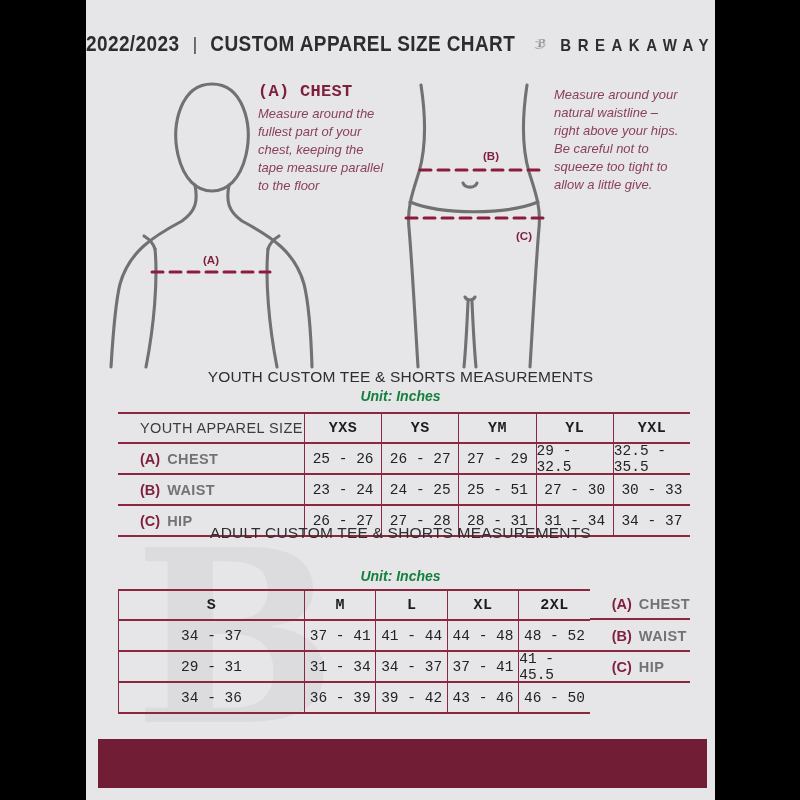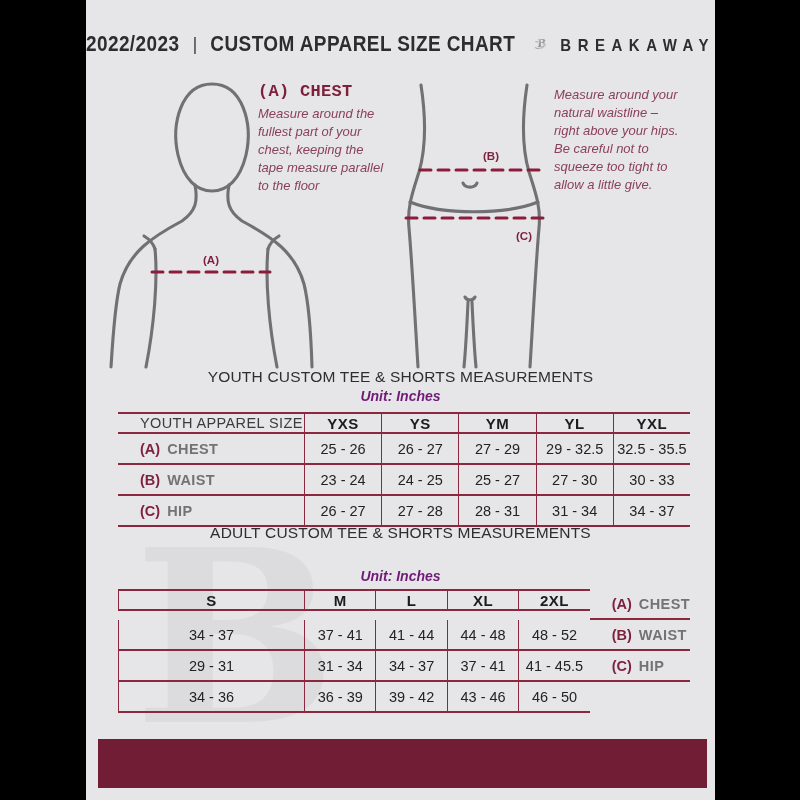--- a/index.html
+++ b/index.html
@@ -31,29 +31,29 @@
   .fig-left{left:16px;top:78px;}
   .fig-center{left:300px;top:78px;}
   .fig path, .fig ellipse{fill:none;stroke:#717174;stroke-width:3.1;stroke-linecap:round;}
   .fig .dash{stroke:#8b1d3b;stroke-width:3;stroke-dasharray:11 7;}
   .fig text{font-family:"Liberation Sans",sans-serif;font-weight:bold;font-size:11.5px;fill:#7e1f3c;}
 
   
   .sec-title{position:absolute;left:0;width:100%;text-align:center;font-weight:normal;font-size:15.5px;
         color:#2e2e30;letter-spacing:.2px;}
   .sec-unit{position:absolute;left:0;width:100%;text-align:center;font-style:italic;font-weight:bold;
-        font-size:14px;color:#701a75;}
+        font-size:14px;color:#15803d;}
 
   
   .table{position:absolute;left:32px;width:572px;display:grid;grid-template-columns:186px repeat(5,1fr);}
   .tc{box-sizing:border-box;display:flex;align-items:center;justify-content:center;height:31px;
       border-bottom:2px solid #8b2840;font-size:14.5px;color:#232325;}
-  .tc.hdr-row{height:22px;border-top:2px solid #8b2840;font-weight:bold;font-size:15px;color:#1c1c1e;letter-spacing:.5px;}
+  .tc.hdr-row{height:32px;border-top:2px solid #8b2840;font-weight:bold;font-size:15px;color:#1c1c1e;letter-spacing:.5px;}
   .tc.first{justify-content:flex-start;padding-left:22px;}
-  .tc.vline{border-left:1.5px solid #8b2840;}
+  .tc.vline{border-left:1.5px solid #8b2840;font-family:Liberation Mono, monospace;}
   .tc.colhead{font-weight:normal;font-size:14.5px;color:#3c3c3e;letter-spacing:.4px;}
   .marker{color:#7e1f3c;font-weight:bold;margin-right:7px;}
   .rowlabel{color:#737373;letter-spacing:.4px;font-weight:bold;}
 
   .footer{position:absolute;left:12px;top:739px;width:609px;height:49px;background:#701d35;z-index:2;}
 </style>
 </head>
 <body>
 
 <div class="canvas">
@@ -148,21 +148,21 @@
         <div class="tc vline">27 - 29</div>
         <div class="tc vline">29 - 32.5</div>
         <div class="tc vline">32.5 - 35.5</div>
 
         <div class="tc first">
           <span class="marker">(B)</span>
           <span class="rowlabel">WAIST</span>
         </div>
         <div class="tc vline">23 - 24</div>
         <div class="tc vline">24 - 25</div>
-        <div class="tc vline">25 - 27</div>
+        <div class="tc vline">25 - 51</div>
         <div class="tc vline">27 - 30</div>
         <div class="tc vline">30 - 33</div>
 
         <div class="tc first">
           <span class="marker">(C)</span>
           <span class="rowlabel">HIP</span>
         </div>
         <div class="tc vline">26 - 27</div>
         <div class="tc vline">27 - 28</div>
         <div class="tc vline">28 - 31</div>

